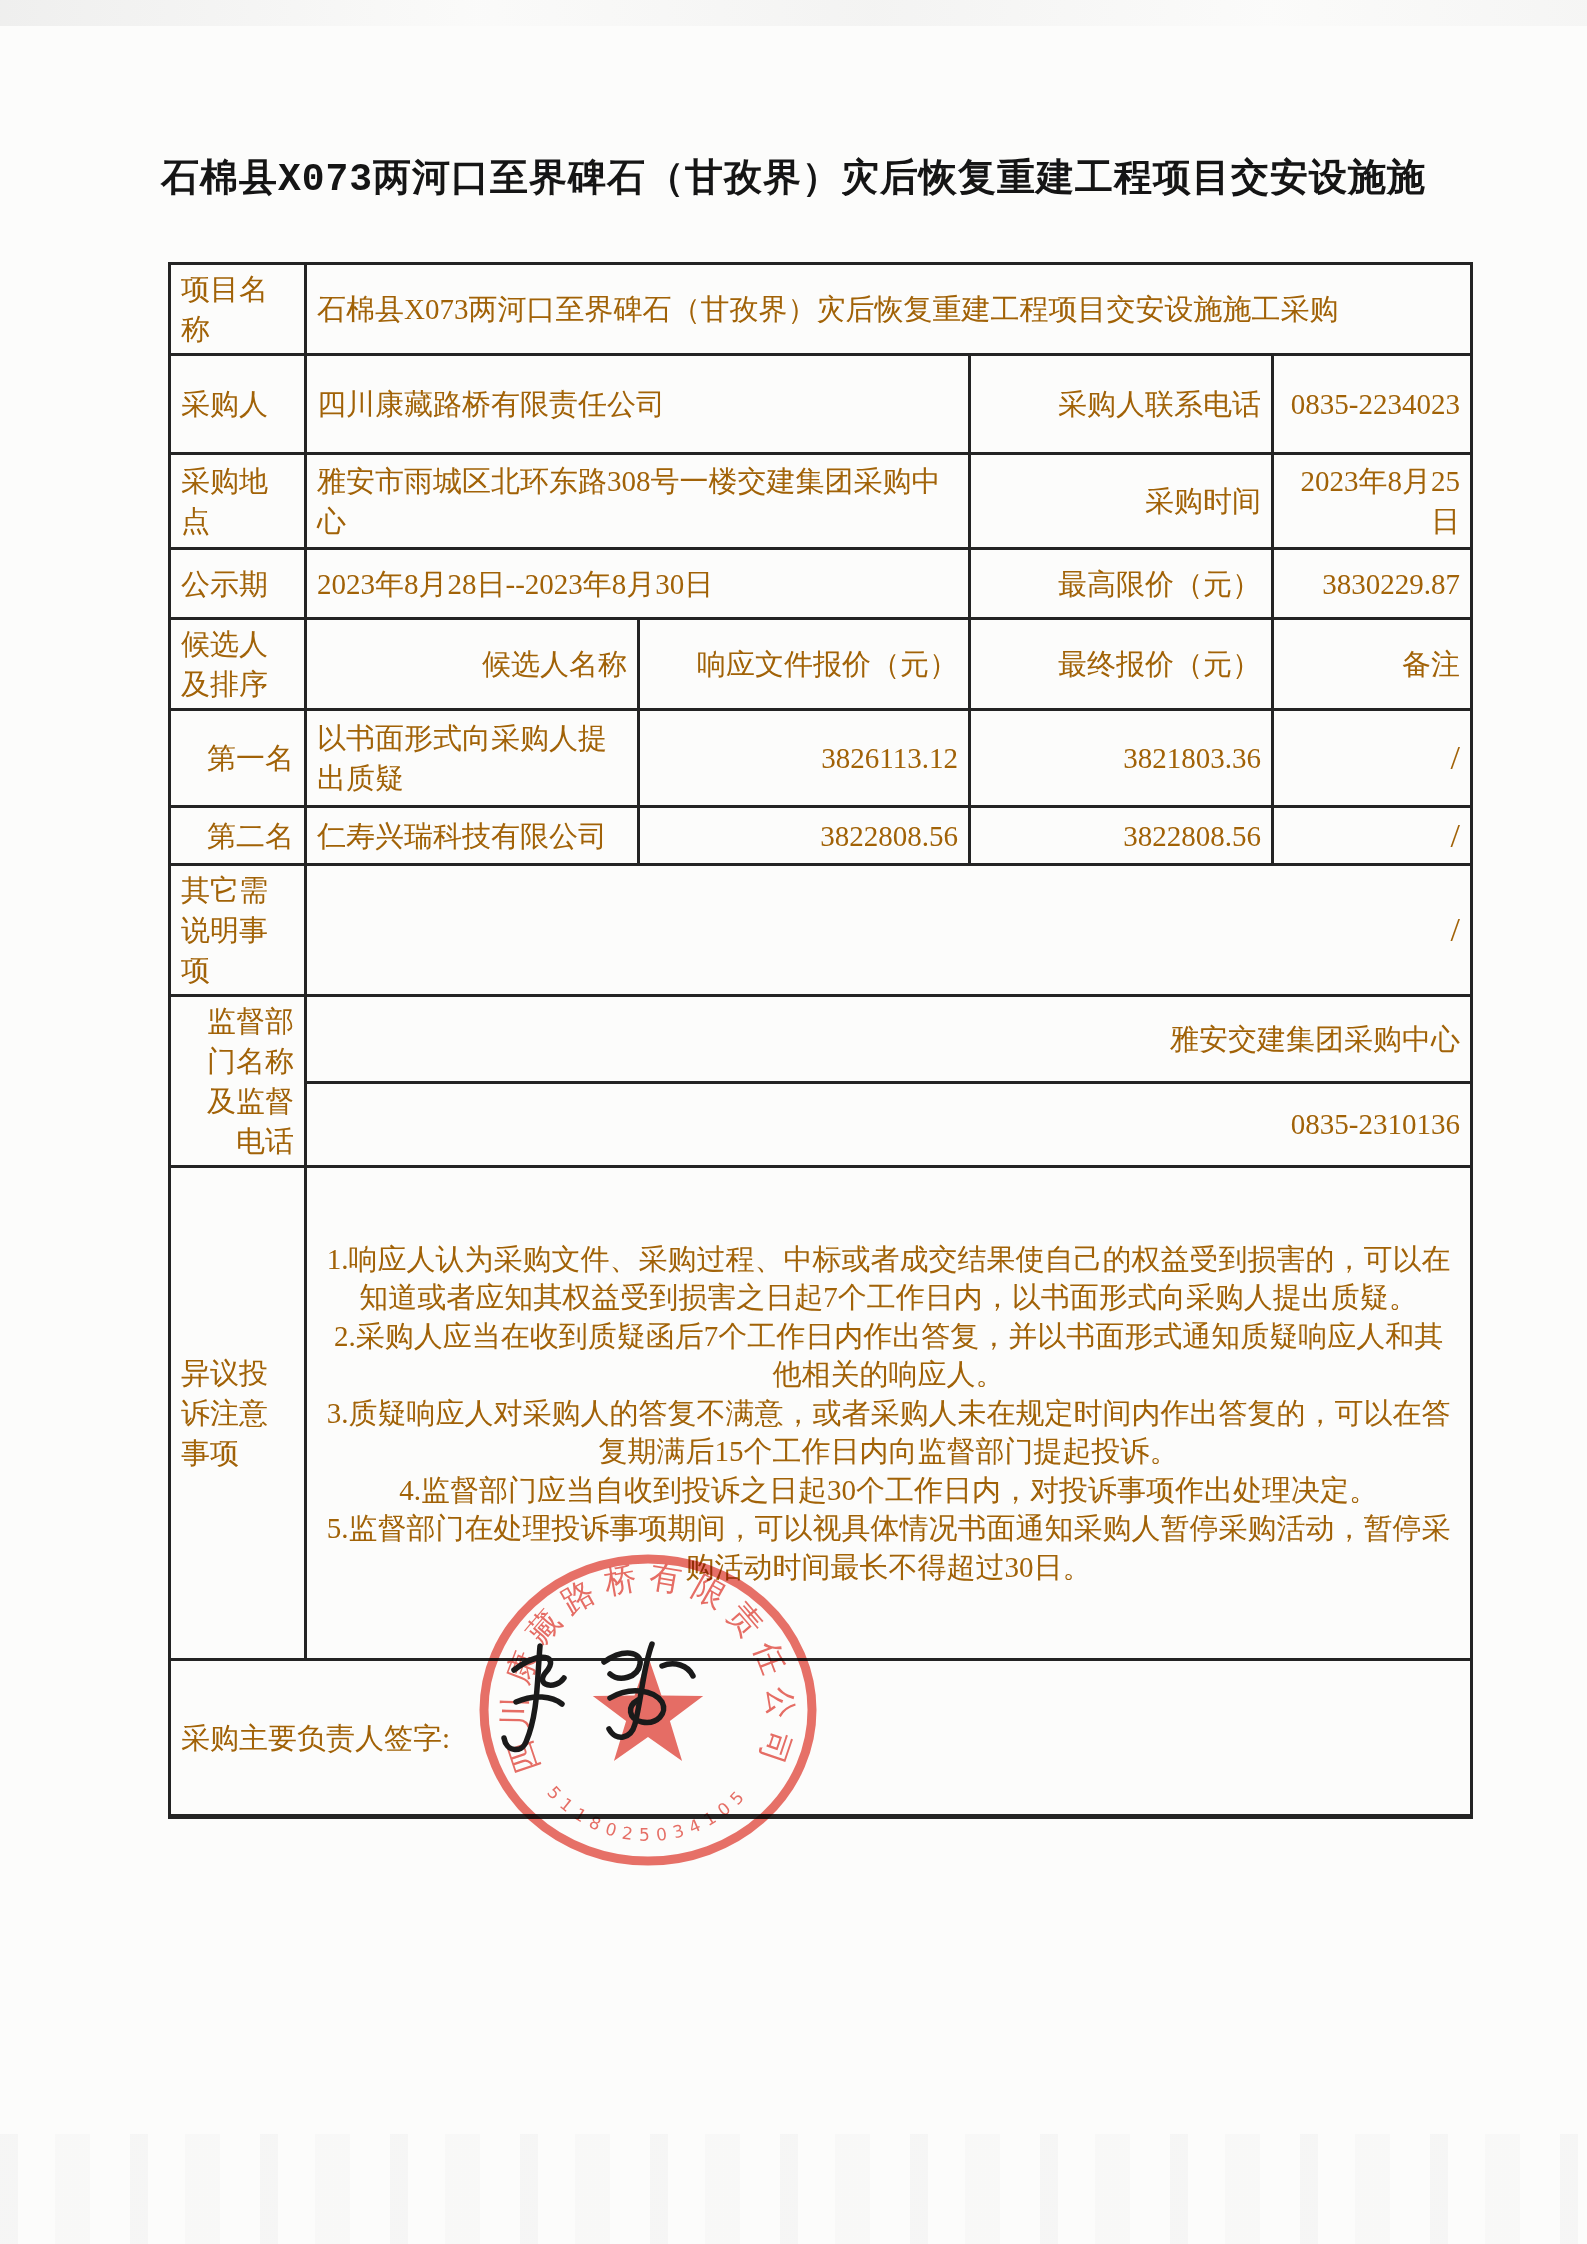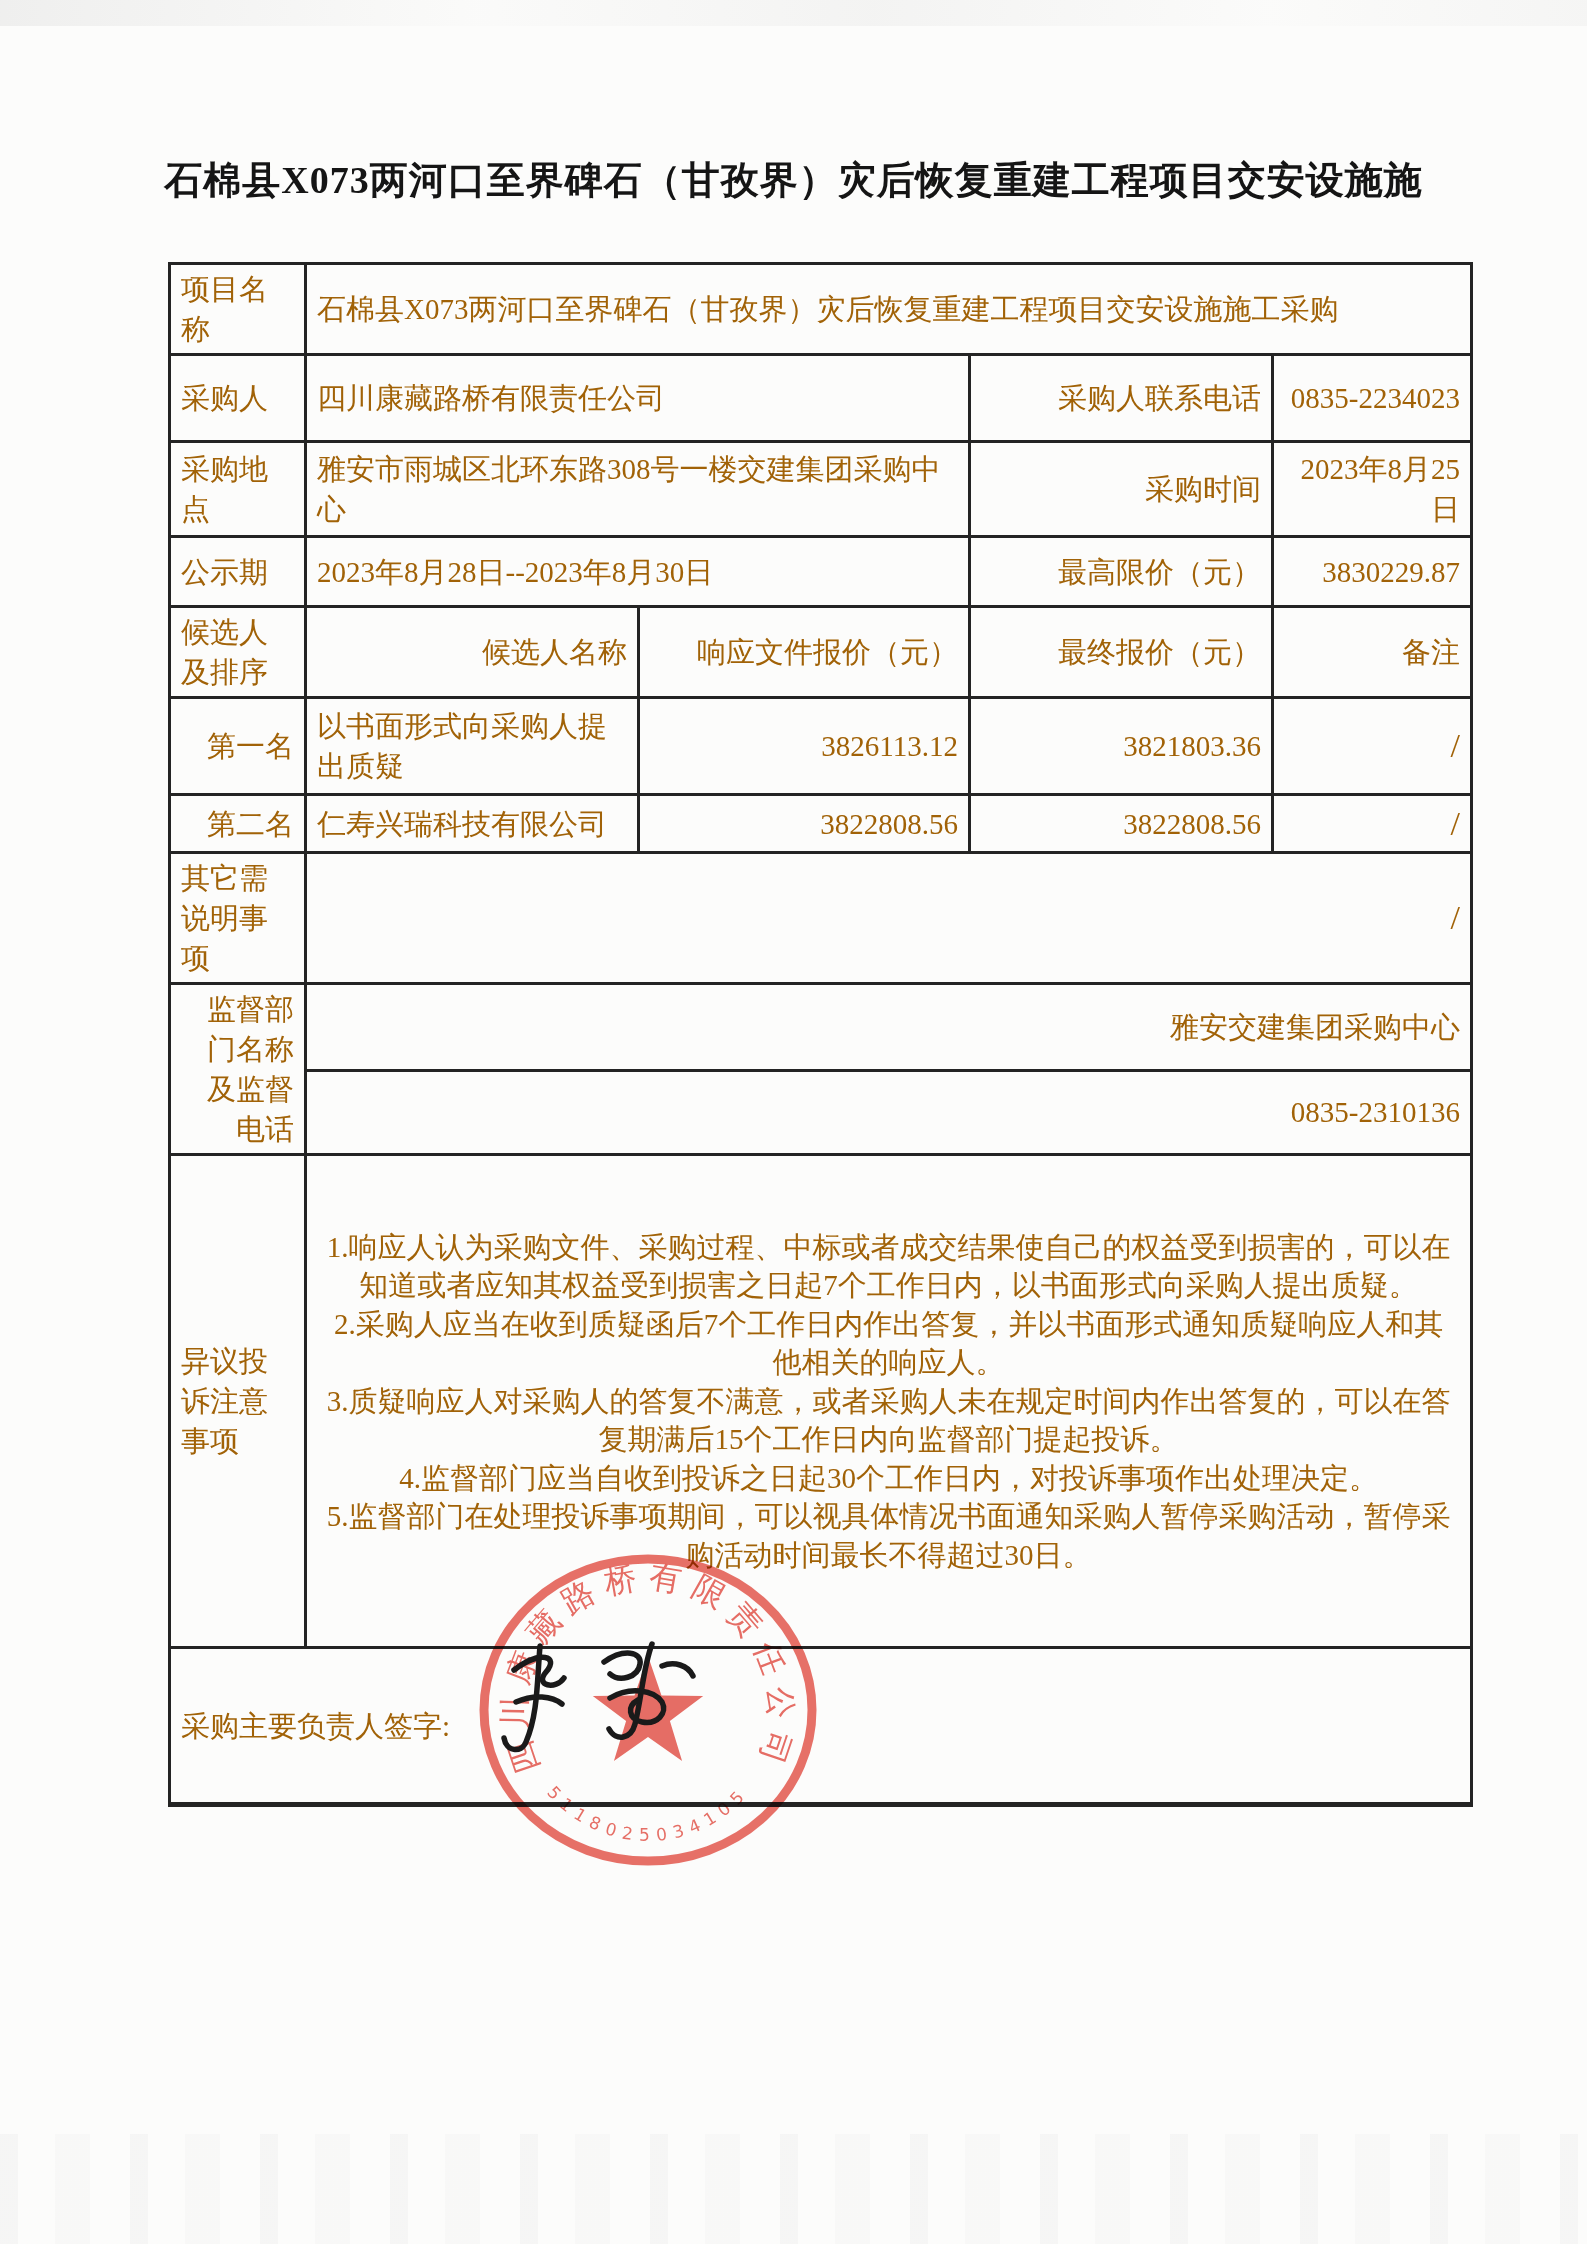--- a/index.html
+++ b/index.html
@@ -18,21 +18,21 @@
     opacity:.55;
   }
   .scan-bottom {
     position:absolute; left:0; bottom:0; width:100%; height:110px;
     background:repeating-linear-gradient(90deg, rgba(130,130,135,.10) 0 18px, rgba(255,255,255,0) 18px 55px, rgba(140,140,145,.07) 55px 90px, rgba(255,255,255,0) 90px 130px);
     opacity:.5;
   }
   .title {
     position:absolute; left:80px; right:80px; top:156px;
     text-align:center;
-    font-family:Liberation Serif, serif;
+    font-family:Liberation Mono, monospace;
     font-weight:700;
     font-size:38px; line-height:48px;
     letter-spacing:1px;
     color:#151515;
   }
   table.doc {
     position:absolute; left:148px; top:262px;
     width:1302px;
     border-collapse:collapse; table-layout:fixed;
     font-size:29px;
@@ -77,21 +77,21 @@
         <col style="width:303px">
         <col style="width:199px">
     </colgroup>
 
     <tbody>
         <tr style="height:84px">
       <td class="lbl">项目名称</td>
       <td class="lbl" colspan="4">石棉县X073两河口至界碑石（甘孜界）灾后恢复重建工程项目交安设施施工采购</td>
     </tr>
 
-    <tr style="height:87px">
+    <tr style="height:99px">
       <td class="lbl">采购人</td>
       <td class="lbl" colspan="2">四川康藏路桥有限责任公司</td>
       <td class="ctr">采购人联系电话</td>
       <td class="ctr">0835-2234023</td>
     </tr>
 
     <tr style="height:95px">
       <td class="lbl">采购地点</td>
       <td class="lbl" colspan="2">雅安市雨城区北环东路308号一楼交建集团采购中心</td>
       <td class="ctr">采购时间</td>

